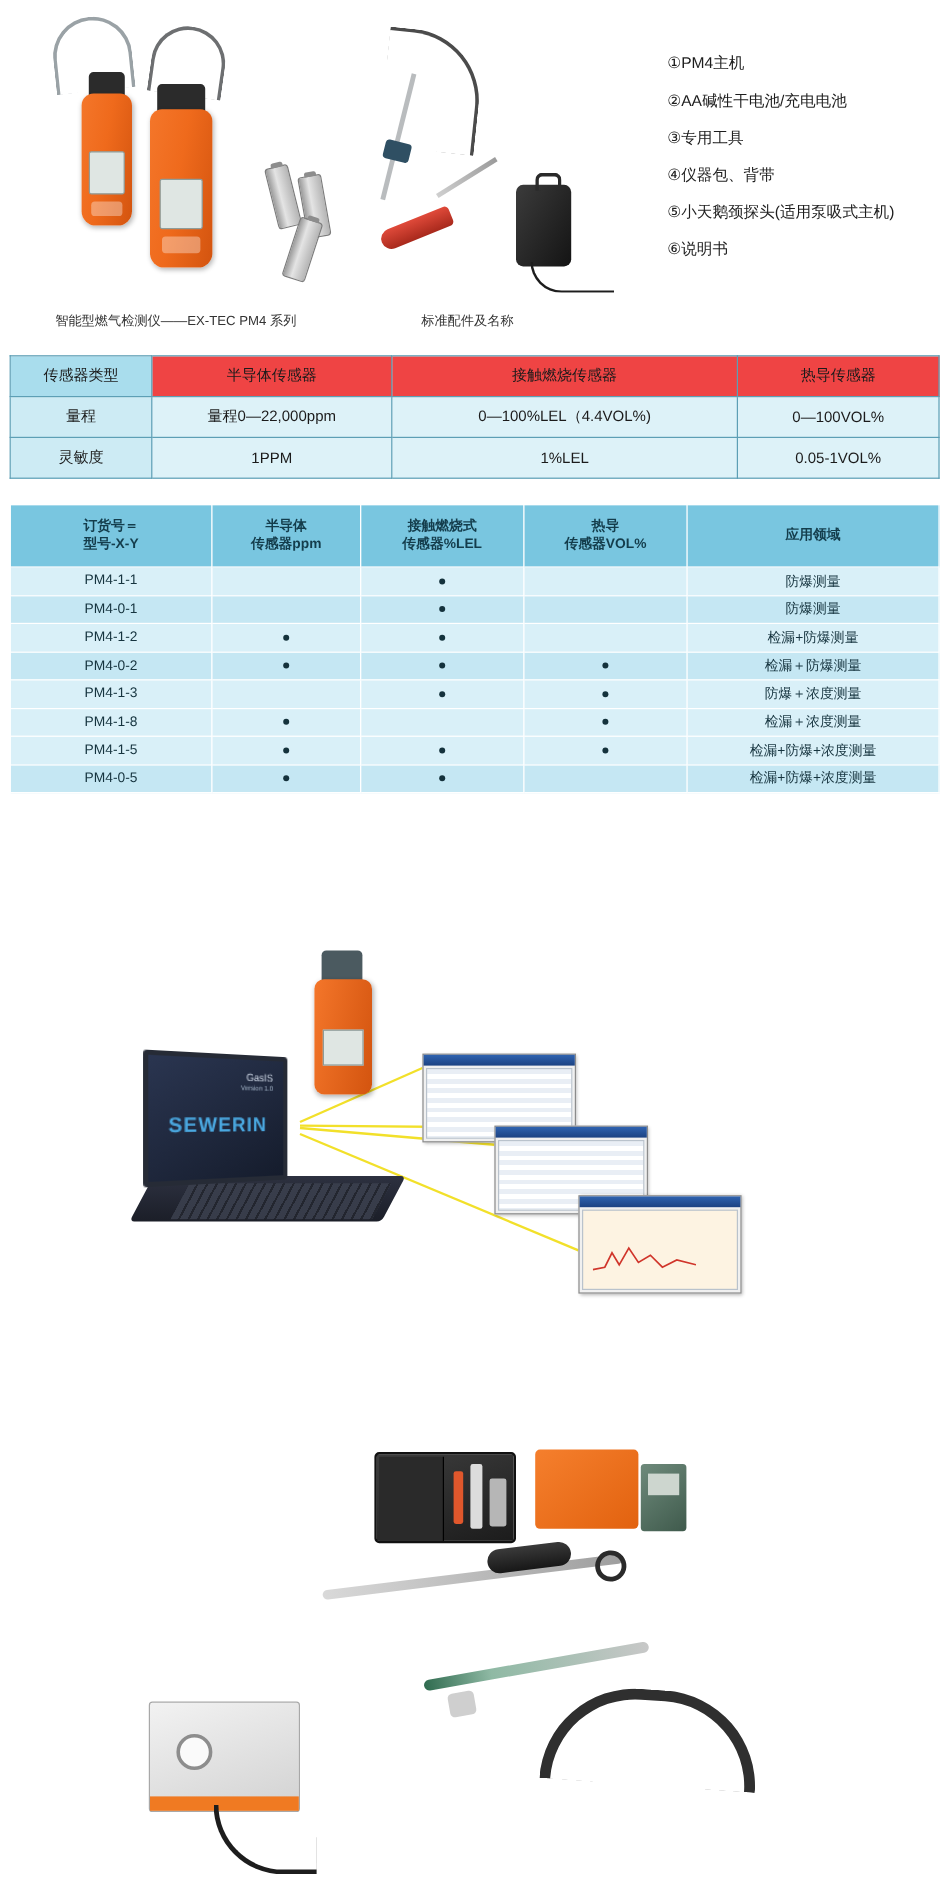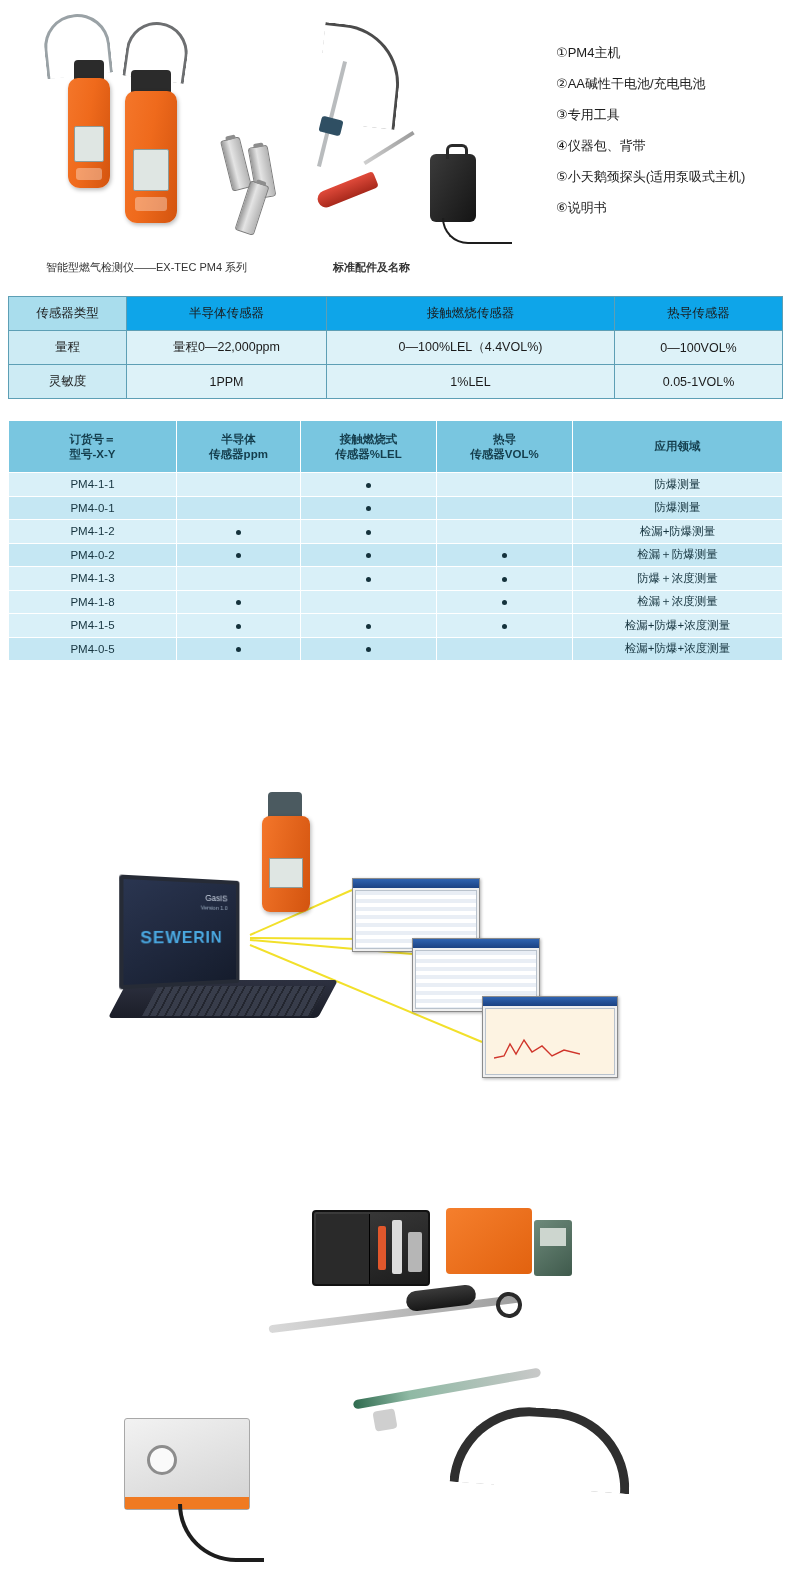--- a/index.html
+++ b/index.html
@@ -160,21 +160,21 @@
     border-radius: 0 0 0 30px;
   }
 
   .caption {
     position: absolute;
     font-size: 11px;
     color: #333;
     white-space: nowrap;
   }
   .cap-left { left: 46px; top: 260px; }
-  .cap-mid  { left: 333px; top: 260px; font-weight: bold; }
+  .cap-mid  { left: 351px; top: 260px; }
 
   .legend {
     position: absolute;
     left: 556px; top: 44px;
     width: 226px;
   }
   .legend-item {
     font-size: 13px;
     color: #1d1d1d;
     line-height: 18px;
@@ -194,21 +194,21 @@
     table-layout: fixed;
   }
   table.specs th, table.specs td {
     border: 1px solid #5d9fb5;
     text-align: center;
     font-size: 12.5px;
     height: 34px;
     color: #1b1b1b;
   }
   table.specs thead th {
-    background: #0ea5e9;
+    background: #ef4444;
     font-weight: normal;
   }
   table.specs tbody td {
     background: #ddf2f8;
   }
   table.specs tbody td.first-col {
     background: #cdebf4;
   }
   table.specs thead th.first-col {
     background: #a9dded;

